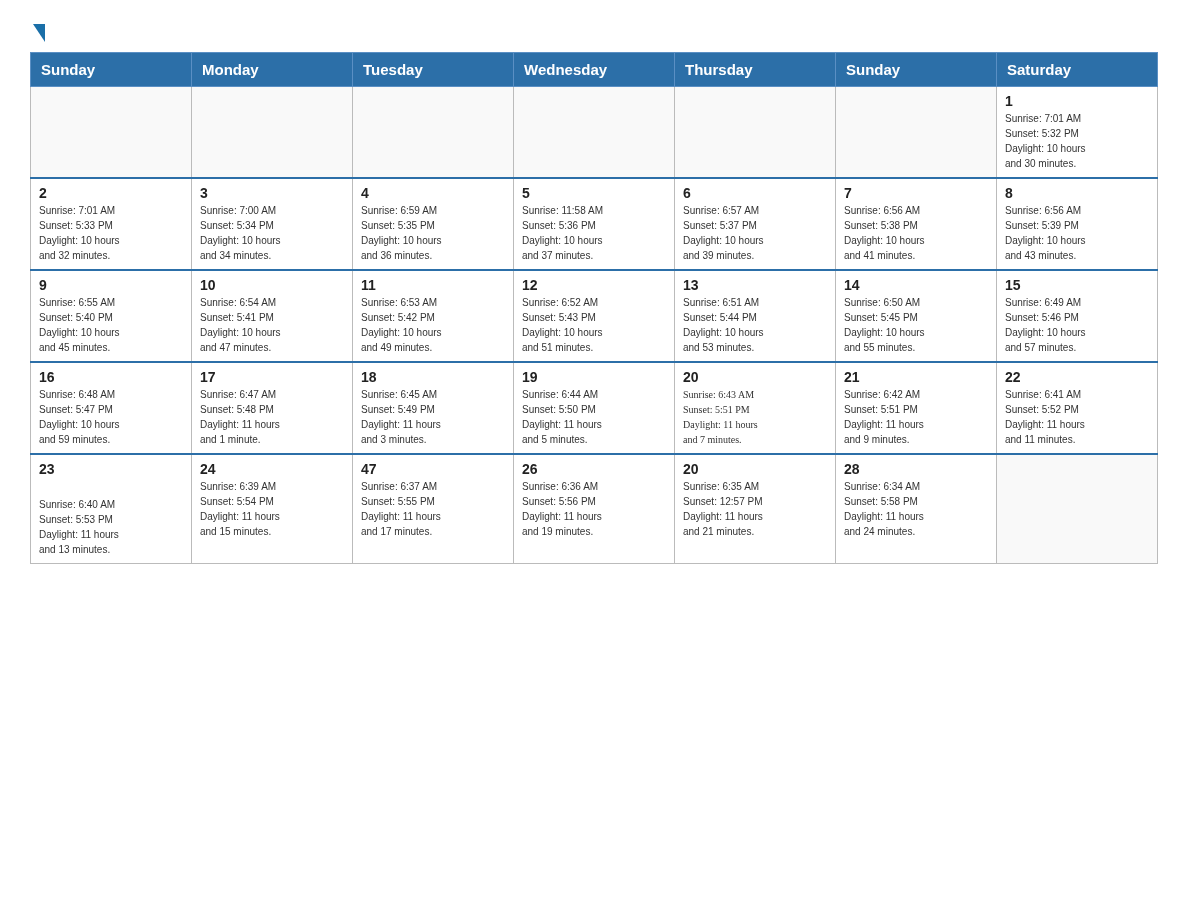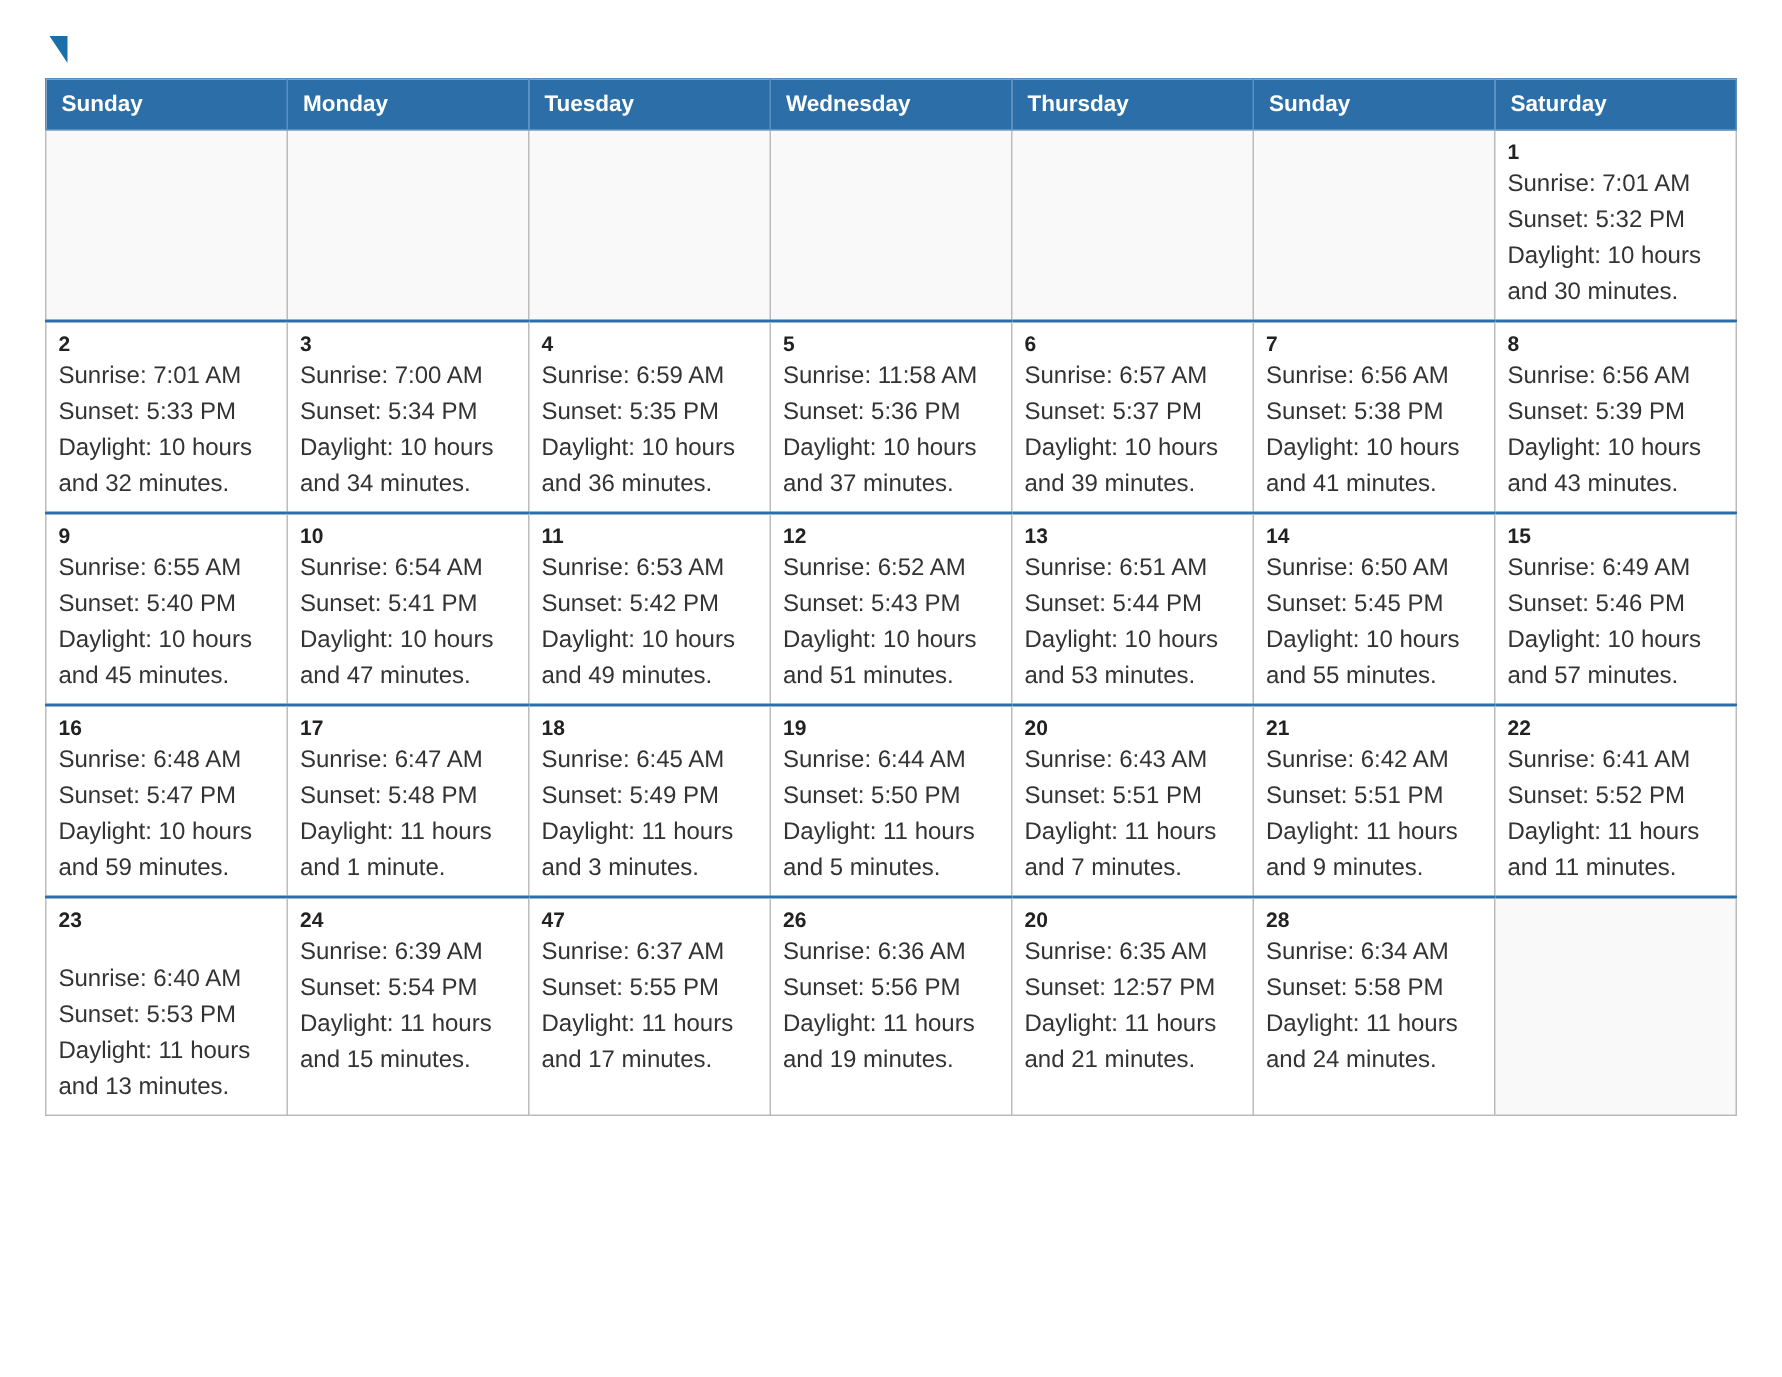--- a/index.html
+++ b/index.html
@@ -82,21 +82,21 @@
       color: #333;
     }
     .day-num {
       font-size: 14px;
       font-weight: bold;
       color: #222;
       display: block;
       margin-bottom: 2px;
     }
     .day-info {
-      font-size: 16px;
+      font-size: 10px;
       line-height: 1.5;
       color: #333;
     }
     .empty-cell {
       background: #f9f9f9;
     }
     .row-divider td {
       border-top: 2px solid #2c6fa8;
     }
   </style>
@@ -271,21 +271,21 @@
         </td>
         <td>
           <span class="day-num">19</span>
           <div class="day-info" style="white-space: pre-line;">Sunrise: 6:44 AM
 Sunset: 5:50 PM
 Daylight: 11 hours
 and 5 minutes.</div>
         </td>
         <td>
           <span class="day-num">20</span>
-          <div class="day-info" style="white-space: pre-line;">Sunrise: 6:43 AM
+          <div class="day-info" style="white-space: pre-line; font-family: Liberation Serif, serif;">Sunrise: 6:43 AM
 Sunset: 5:51 PM
 Daylight: 11 hours
 and 7 minutes.</div>
         </td>
         <td>
           <span class="day-num">21</span>
           <div class="day-info" style="white-space: pre-line;">Sunrise: 6:42 AM
 Sunset: 5:51 PM
 Daylight: 11 hours
 and 9 minutes.</div>

